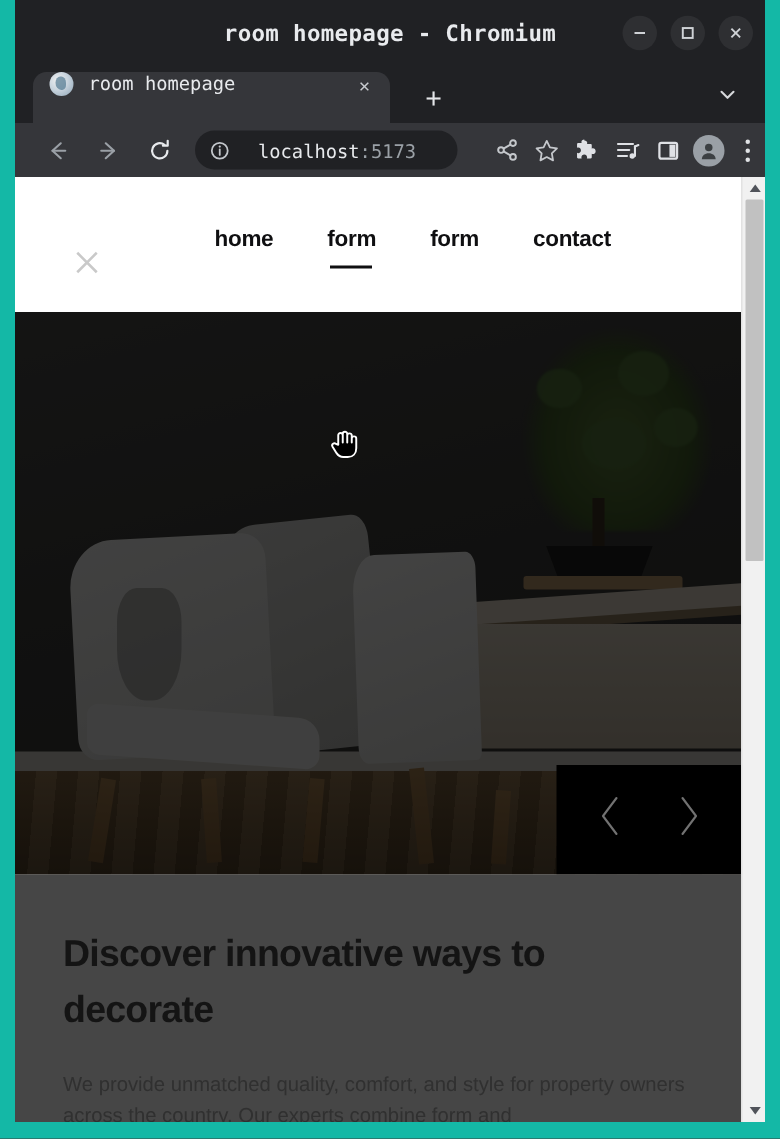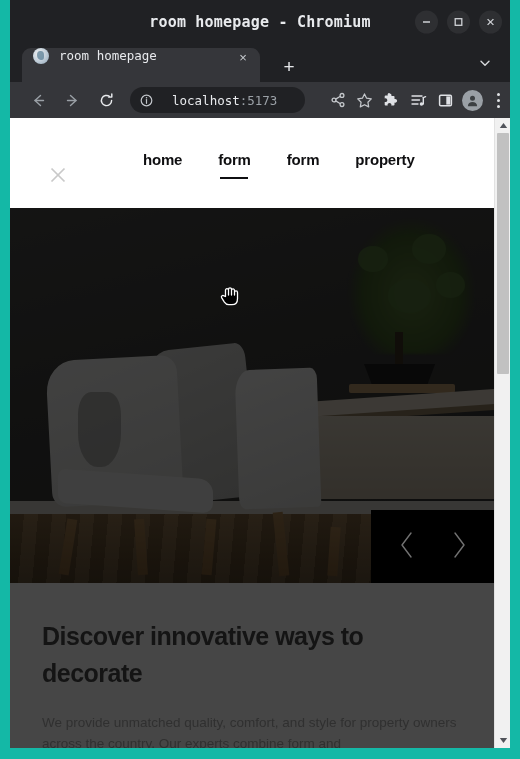--- a/index.html
+++ b/index.html
@@ -486,21 +486,21 @@
         <span class="close-x">
           <svg width="20" height="20" viewBox="0 0 20 20">
               <line x1="3.5" y1="3.5" x2="16.5" y2="16.5" stroke="currentColor" stroke-width="1.7"></line>
               <line x1="16.5" y1="3.5" x2="3.5" y2="16.5" stroke="currentColor" stroke-width="1.7"></line>
             </svg>
         </span>
         <div class="nav-links">
           <span class="nav-link">home</span>
           <span class="nav-link active">form</span>
           <span class="nav-link">form</span>
-          <span class="nav-link">property</span>
+          <span class="nav-link">contact</span>
         </div>
       </div>
 
       <div class="hero-img">
         <div class="room">
           <div class="wall"></div>
           <div class="baseboard"></div>
           <div class="floor"></div>
 
           <div class="bonsai-canopy"></div>

